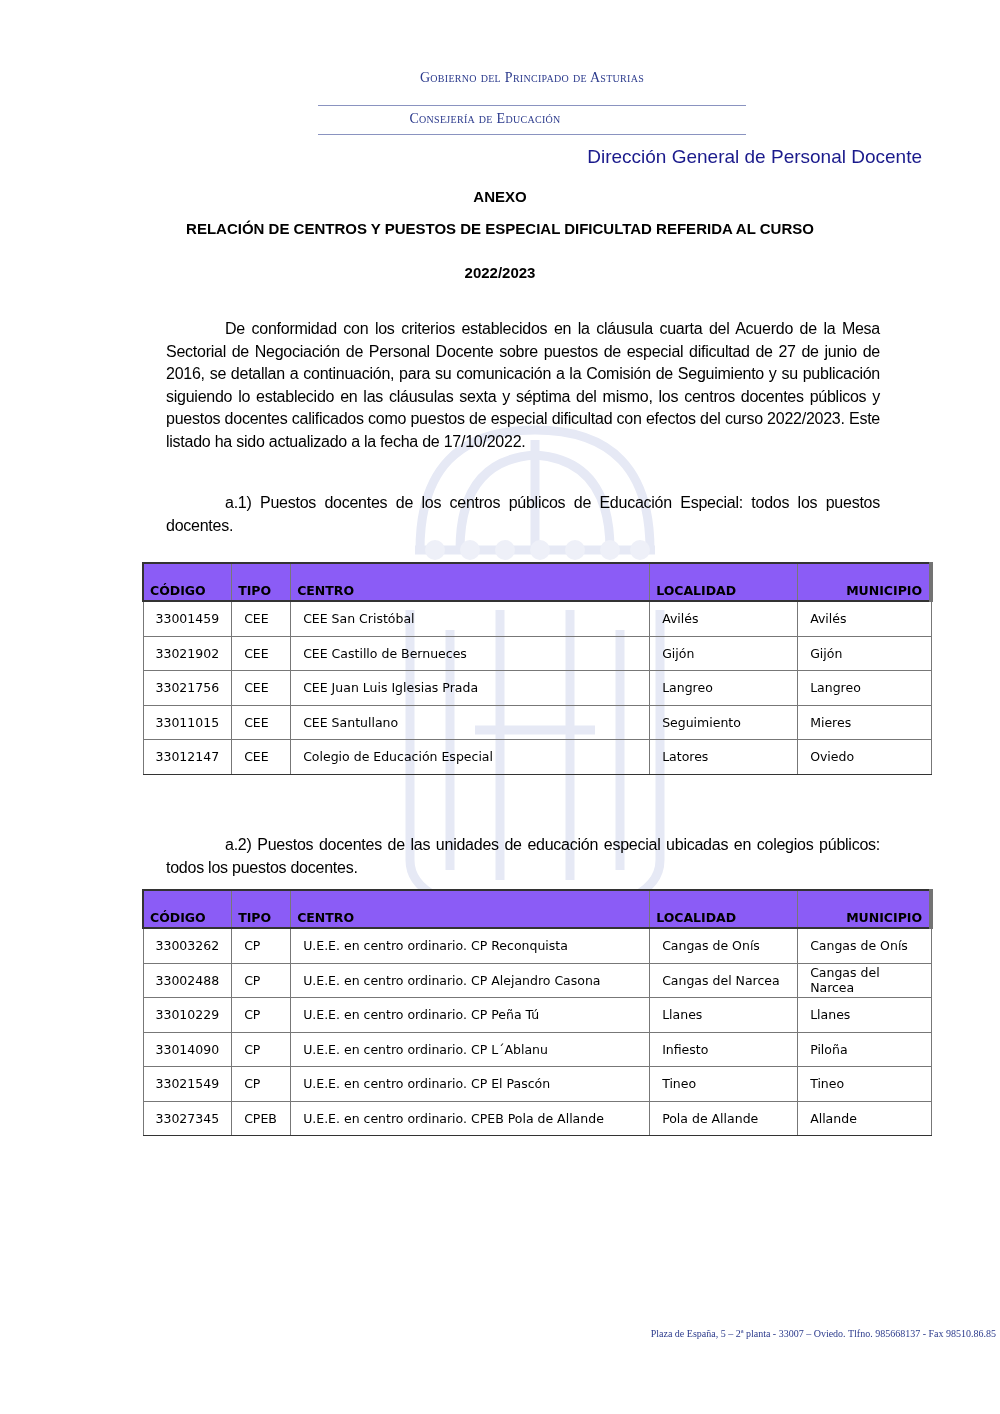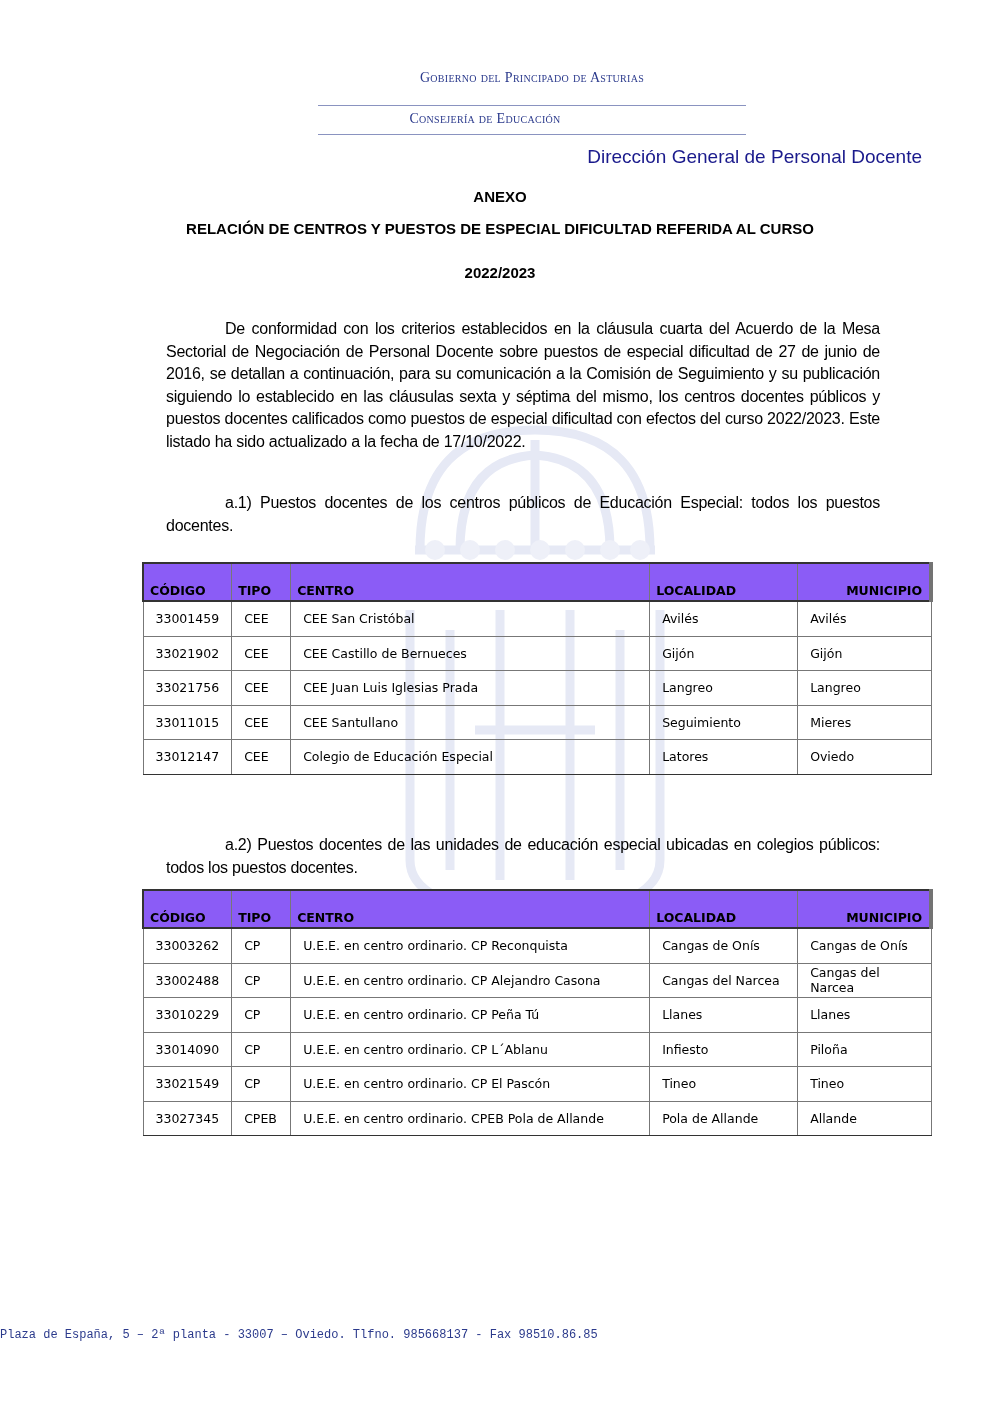--- a/index.html
+++ b/index.html
@@ -18,21 +18,21 @@
   .para .indent { display: inline-block; width: 59px; }
 
   table.grid { position: absolute; left: 142px; width: 791px; border-collapse: collapse; font-family: "DejaVu Sans", sans-serif; font-size: 12.5px; }
   table.grid th { background: #8b5cf6; text-align: left; font-weight: bold; padding: 18px 6px 2px 6px; border: 1px solid #777; border-top: 2px solid #333; border-bottom: 2px solid #333; height: 16px; font-size: 12.5px; }
   table.grid th:first-child { border-left: 2px solid #333; }
   table.grid th:last-child { border-right: 4px solid #737373; padding-left: 48px; }
   table.grid td { padding: 0 12px; height: 33.5px; border: 1px solid #777; vertical-align: middle; }
   table.grid tr:last-child td { border-bottom: 1px solid #333; }
   .c1 { width: 64px; } .c2 { width: 46px; } .c3 { width: 346px; } .c4 { width: 135px; }
 
-  .footer { position: absolute; left: 0; width: 996px; top: 1328px; text-align: left; font-family: Liberation Mono, monospace; color: #2b3a8c; font-size: 12px; }
+  .footer { position: absolute; left: 0; width: 996px; top: 1328px; text-align: right; font-family: Liberation Serif, serif; color: #2b3a8c; font-size: 10px; }
 </style>
 </head>
 <body>
 
 <svg class="watermark" viewBox="0 0 290 520">
   <g fill="none" stroke="#e6e9f5" stroke-width="9">
     <path d="M30 150 Q30 30 145 30 Q260 30 260 150"></path>
     <path d="M70 150 Q70 60 145 55 Q220 60 220 150"></path>
     <path d="M145 40 L145 150"></path>
     <path d="M25 150 L265 150"></path>

